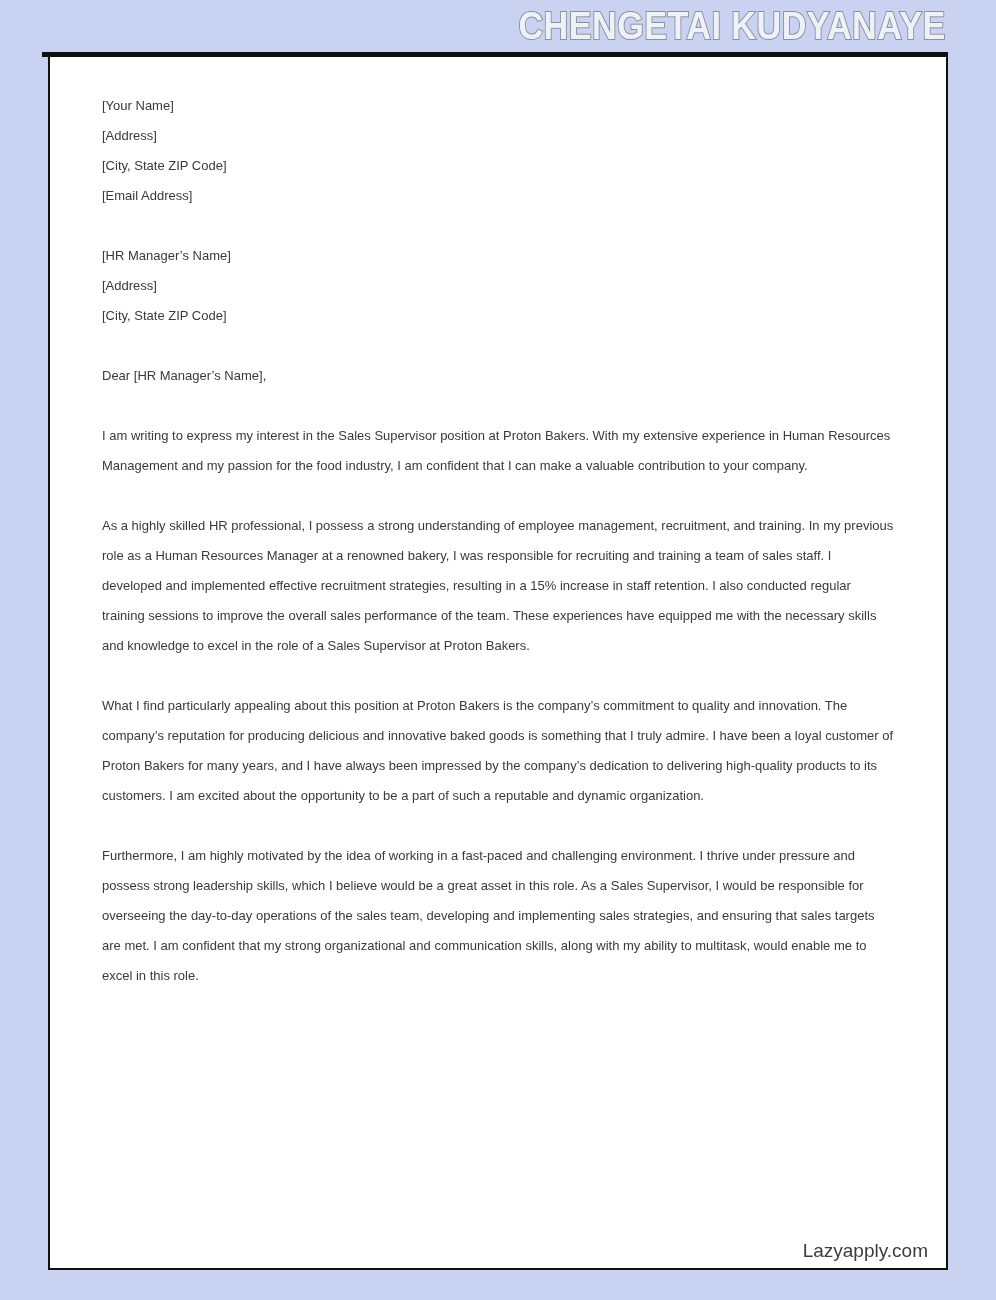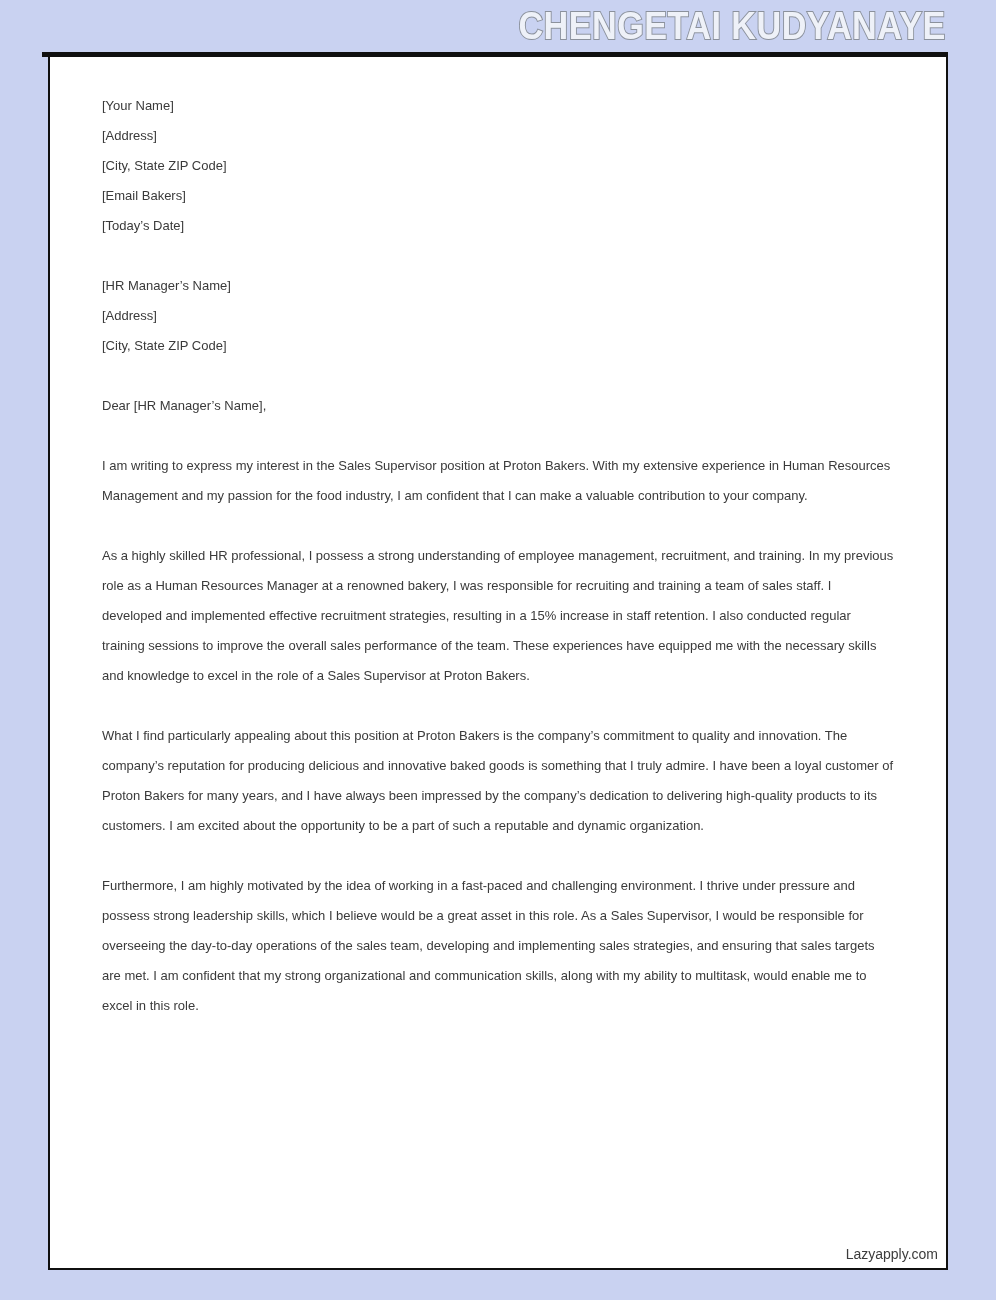--- a/index.html
+++ b/index.html
@@ -62,44 +62,43 @@
     padding: 34px 52px 0 52px;
     font-size: 13px;
     line-height: 30px;
     color: #3a3a3a;
   }
   .block { margin-bottom: 30px; }
   .block p { margin: 0; }
 
   .footer-brand {
     position: absolute;
-    right: 8px;
+    right: 18px;
     bottom: 6px;
-    font-size: 14px;
+    font-size: 19px;
     color: #3c3c3c;
   }
 </style>
 </head>
 <body>
 
 <div class="doc-header">
   <h1 class="candidate-name">CHENGETAI KUDYANAYE</h1>
 </div>
 
 <div class="top-rule"></div>
 
 <main class="page">
   <div class="letter-body">
 
     <div class="block">
       <p>[Your Name]</p>
       <p>[Address]</p>
       <p>[City, State ZIP Code]</p>
-      <p>[Email Bakers]</p>
-      <p>[Today’s Date]</p>
+      <p>[Email Address]</p>
     </div>
 
     <div class="block">
       <p>[HR Manager’s Name]</p>
       <p>[Address]</p>
       <p>[City, State ZIP Code]</p>
     </div>
 
     <p class="block">Dear [HR Manager’s Name],</p>
 

